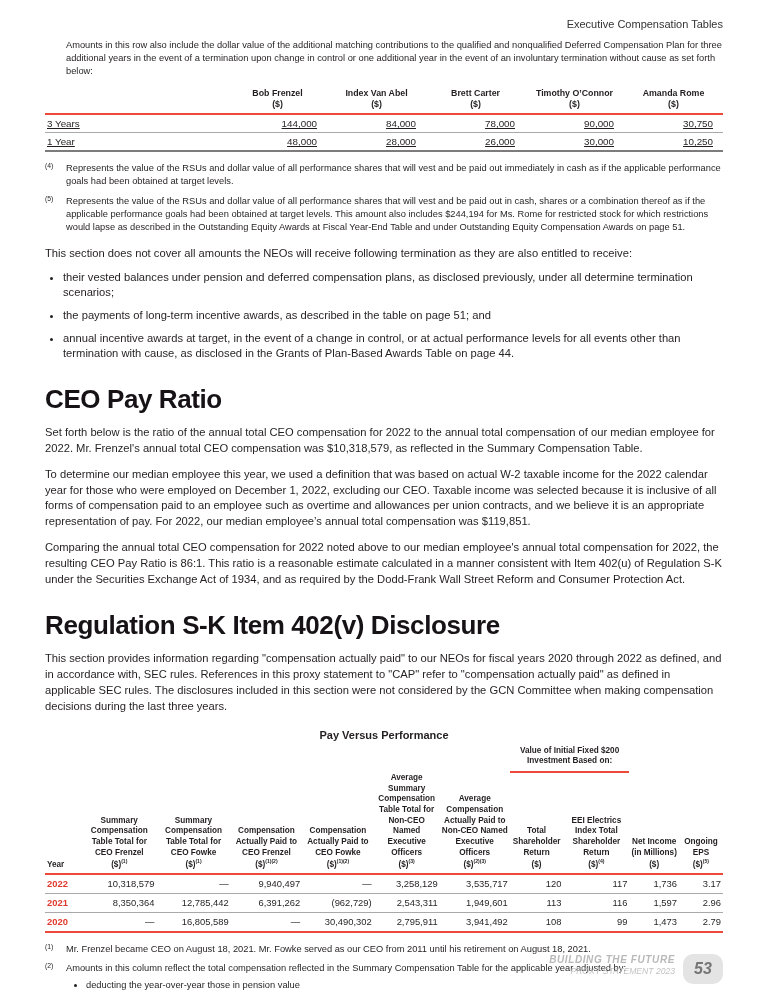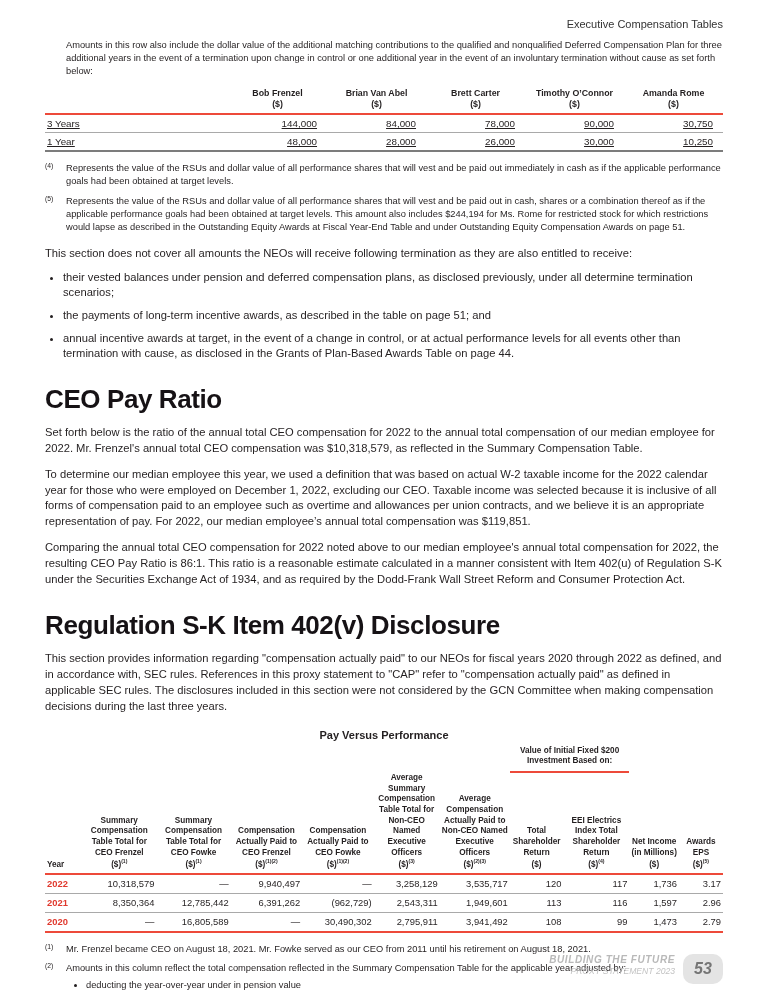--- a/index.html
+++ b/index.html
@@ -89,21 +89,21 @@
         <col style="width:14.6%">
     </colgroup>
     <thead>
       <tr>
         <th></th>
         <th>
             <div>Bob Frenzel</div>
             <div>($)</div>
           </th>
         <th>
-            <div>Brian Van Abel</div>
+            <div>Index Van Abel</div>
             <div>($)</div>
           </th>
         <th>
             <div>Brett Carter</div>
             <div>($)</div>
           </th>
         <th>
             <div>Timothy O’Connor</div>
             <div>($)</div>
           </th>
@@ -183,21 +183,21 @@
         <th class="year-h"><span>Year</span></th>
         <th><span>Summary Compensation Table Total for CEO Frenzel</span><br><span>($)</span><sup>(1)</sup></th>
         <th><span>Summary Compensation Table Total for CEO Fowke</span><br><span>($)</span><sup>(1)</sup></th>
         <th><span>Compensation Actually Paid to CEO Frenzel</span><br><span>($)</span><sup>(1)(2)</sup></th>
         <th><span>Compensation Actually Paid to CEO Fowke</span><br><span>($)</span><sup>(1)(2)</sup></th>
         <th><span>Average Summary Compensation Table Total for Non-CEO Named Executive Officers</span><br><span>($)</span><sup>(3)</sup></th>
         <th><span>Average Compensation Actually Paid to Non-CEO Named Executive Officers</span><br><span>($)</span><sup>(2)(3)</sup></th>
         <th><span>Total Shareholder Return</span><br><span>($)</span><sup></sup></th>
         <th><span>EEI Electrics Index Total Shareholder Return</span><br><span>($)</span><sup>(4)</sup></th>
         <th><span>Net Income (in Millions)</span><br><span>($)</span><sup></sup></th>
-        <th><span>Awards EPS</span><br><span>($)</span><sup>(5)</sup></th>
+        <th><span>Ongoing EPS</span><br><span>($)</span><sup>(5)</sup></th>
       </tr>
     </thead>
     <tbody>
       <tr>
         <td class="yr">2022</td>
         <td>10,318,579</td>
         <td>—</td>
         <td>9,940,497</td>
         <td>—</td>
         <td>3,258,129</td>
@@ -238,21 +238,21 @@
 
   <div class="fn-row small-txt" style="margin-top:10px;">
     <span class="fn-marker">(1)</span>
     <span class="fn-body">Mr. Frenzel became CEO on August 18, 2021. Mr. Fowke served as our CEO from 2011 until his retirement on August 18, 2021.</span>
   </div>
   <div class="fn-row small-txt">
     <span class="fn-marker">(2)</span>
     <span class="fn-body">
       <span>Amounts in this column reflect the total compensation reflected in the Summary Compensation Table for the applicable year adjusted by:</span>
       <ul class="fn-bullets">
-        <li>deducting the year-over-year under in pension value</li>
+        <li>deducting the year-over-year those in pension value</li>
 
       </ul>
     </span>
   </div>
 
 </div>
 
 <div class="footer">
   <div class="footer-text">
     <div class="footer-line1">BUILDING THE FUTURE</div>

